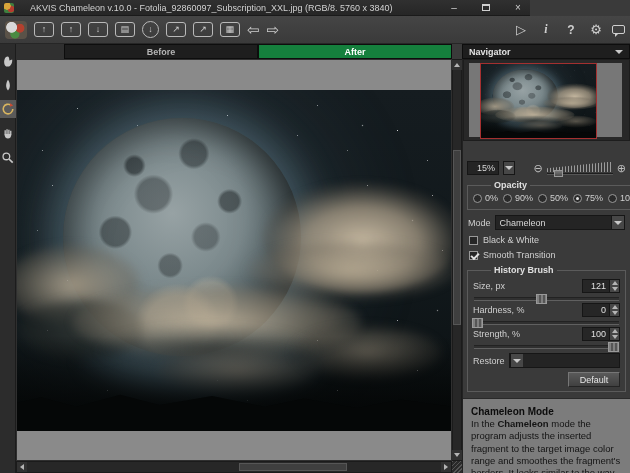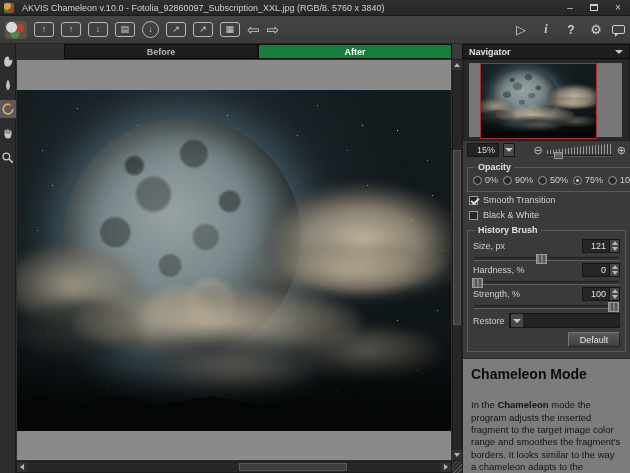--- a/index.html
+++ b/index.html
@@ -1,21 +1,21 @@
 <!DOCTYPE html>
 <html><head>
 <meta charset="utf-8">
 <style>
   * { box-sizing: border-box; margin: 0; padding: 0; }
   html,body { width:630px; height:473px; overflow:hidden; }
   body { font-family:"Liberation Sans", sans-serif; font-size:9px; color:#c8c8c8; background:#3a3a3a; position:relative; }
   .abs { position:absolute; }
 
   
-  .titlebar { left:0; top:0; width:630px; height:16px; background:linear-gradient(#303030,#262626); border-bottom:1px solid #1a1a1a; display:flex; align-items:center; padding:0 4px; gap:8px; }
+  .titlebar { left:0; top:0; width:530px; height:16px; background:linear-gradient(#303030,#262626); border-bottom:1px solid #1a1a1a; display:flex; align-items:center; padding:0 4px; gap:16px; }
   .appicon { width:10px; height:10px; border-radius:2px;
     background: radial-gradient(circle at 30% 30%, #d8a43a 0 35%, transparent 40%),
                 radial-gradient(circle at 70% 60%, #b43b2e 0 35%, transparent 40%),
                 #3f7f3f; }
   .title-text { font-size:9px; color:#d2d2d2; white-space:nowrap; overflow:hidden; flex:1; }
   .wbtn { width:16px; height:12px; display:flex; align-items:center; justify-content:center; color:#cfcfcf; font-size:10px; }
   .maxbox { width:8px; height:7px; border:1px solid #cfcfcf; border-top-width:2px; }
 
   
   .toolbar { left:0; top:16px; width:630px; height:28px; background:linear-gradient(#454545,#3a3a3a); border-bottom:1px solid #262626; display:flex; align-items:center; padding:0 5px; gap:7px; }
@@ -110,32 +110,32 @@
 
   
   .rightpanel { left:462px; top:59px; width:168px; height:414px; background:#3a3a3a; border-left:1px solid #222; display:flex; flex-direction:column; }
   .navbody { height:82px; background:#282828; border:1px solid #1d1d1d; display:flex; align-items:stretch; padding:3px 7px 3px 5px; }
   .sidebar-gray { background:#777777; }
   .sb-l { width:11px; } .sb-r { width:26px; }
   .thumbwrap { width:119px; height:76px; position:relative; overflow:hidden; background:#0d1214; }
   .thumb-scene { transform:scale(0.2742,0.2229); transform-origin:0 0; }
   .thumb-scene .cloud { filter:blur(2px); }
   .redframe { position:absolute; inset:0; border:1px solid #a43030; pointer-events:none; }
-  .zoomrow { height:20px; display:flex; align-items:center; padding:2px 4px; gap:4px; }
+  .zoomrow { height:20px; display:flex; align-items:center; padding:2px 4px; gap:4px;margin-top:18px; }
   .zoombox { width:32px; height:14px; background:#242424; border:1px solid #161616; display:flex; align-items:center; justify-content:flex-end; padding:0 3px; color:#d8d8d8; }
   .zoomarr { width:12px; height:14px; background:#474747; border:1px solid #161616; display:flex; align-items:center; justify-content:center; }
   .zgap { flex:1; }
   .circbtn { font-size:11px; color:#bdbdbd; line-height:1; }
   .zslider { width:66px; display:flex; flex-direction:column; justify-content:flex-end; }
   .ticks { height:11px; background:repeating-linear-gradient(90deg,#9a9a9a 0 1px,transparent 1px 3px); clip-path:polygon(0 95%,0 62%,100% 0,100% 95%); }
   .ztrack { height:2px; background:#1e1e1e; border-bottom:1px solid #555; position:relative; }
   .zhandle { position:absolute; top:-3px; width:9px; height:7px; margin-left:-4px; background:linear-gradient(#7a7a7a,#4a4a4a); border:1px solid #999; }
 
   fieldset { border:1px solid #5b5b5b; margin:3px 4px 0; padding:2px 5px 4px; }
-  legend { font-weight:bold; color:#e0e0e0; padding:0 3px; margin-left:2px; }
+  legend { font-weight:bold; color:#e0e0e0; padding:0 3px; margin-left:18px; }
   .radios { display:flex; align-items:center; gap:3px; padding:1px 0 2px; }
   .radio { width:9px; height:9px; border:1px solid #999; border-radius:50%; background:#2a2a2a; position:relative; flex:0 0 auto; }
   .radio.sel::after { content:""; position:absolute; inset:2px; background:#e0e0e0; border-radius:50%; }
   .rlabel { margin-right:2px; }
 
   .moderow { display:flex; align-items:center; gap:4px; padding:5px 5px 2px; }
   .select { flex:1; display:flex; align-items:stretch; background:#242424; border:1px solid #161616; height:15px; }
   .selval { flex:1; display:flex; align-items:center; padding:0 4px; color:#d8d8d8; }
   .selarrow { width:13px; background:#474747; border-left:1px solid #161616; display:flex; align-items:center; justify-content:center; }
 
@@ -148,21 +148,21 @@
   .spinval { width:26px; display:flex; align-items:center; justify-content:flex-end; padding:0 3px; color:#e0e0e0; }
   .spinbtns { width:10px; display:flex; flex-direction:column; border-left:1px solid #161616; background:#474747; }
   .spinbtns > div { flex:1; display:flex; align-items:center; justify-content:center; }
   .groove { height:4px; border-top:1px solid #222; border-bottom:1px solid #606060; background:#303030; position:relative; margin:4px 1px 2px; }
   .ghandle { position:absolute; top:-4px; width:11px; height:10px; margin-left:-5px; background:repeating-linear-gradient(90deg,#808080 0 2px,#565656 2px 4px); border:1px solid #9a9a9a; }
   .restorerow { display:flex; align-items:center; gap:4px; margin-top:4px; }
   .defaultrow { display:flex; justify-content:flex-end; margin-top:4px;align-items:center; }
   .btn { min-width:52px; height:15px; background:linear-gradient(#5a5a5a,#404040); border:1px solid #767676; border-bottom-color:#242424; border-right-color:#242424; color:#e6e6e6; display:flex; align-items:center; justify-content:center; }
 
   .helpbox { flex:1; margin:6px 0 0; background:#7c7c7c; border-top:1px solid #2a2a2a; padding:6px 8px; color:#141414; font-size:9.5px; line-height:1.3; }
-  .helpbox h3 { font-size:14px; margin-bottom:16px; color:#0c0c0c; }
+  .helpbox h3 { font-size:10px; margin-bottom:0; color:#0c0c0c; }
   .helpbox p { margin-bottom:9px; }
   b { font-weight:bold; }
   .lbl { color:#cfcfcf; }
   svg.ticon { display:block; }
 </style>
 </head>
 <body>
 
 <div class="abs titlebar">
   <span class="appicon"></span>
@@ -325,28 +325,37 @@
         <span class="rlabel lbl">90%</span>
       <span class="radio"></span>
         <span class="rlabel lbl">50%</span>
       <span class="radio sel"></span>
         <span class="rlabel lbl">75%</span>
       <span class="radio"></span>
         <span class="rlabel lbl">100%</span>
     </div>
   </fieldset>
 
-
+  <div class="moderow">
+    <span class="lbl">Mode</span>
+    <span class="select">
+      <span class="selval">Chameleon</span>
+      <span class="selarrow">
+          <span class="tri-down"></span>
+        </span>
+    </span>
+  </div>
+
+  <div class="cbrow">
+    <span class="cb"></span>
+    <span class="lbl">Black &amp; White</span>
+  </div>
   <div class="cbrow">
     <span class="cb checked"></span>
     <span class="lbl">Smooth Transition</span>
-  </div>
-  <div class="cbrow">
-    <span class="cb"></span>
-    <span class="lbl">Black &amp; White</span>
   </div>
 
   <fieldset>
     <legend>History Brush</legend>
 
     <div class="paramrow">
       <span class="lbl">Size, px</span>
       <span class="spin">
         <span class="spinval">121</span>
         <span class="spinbtns">

